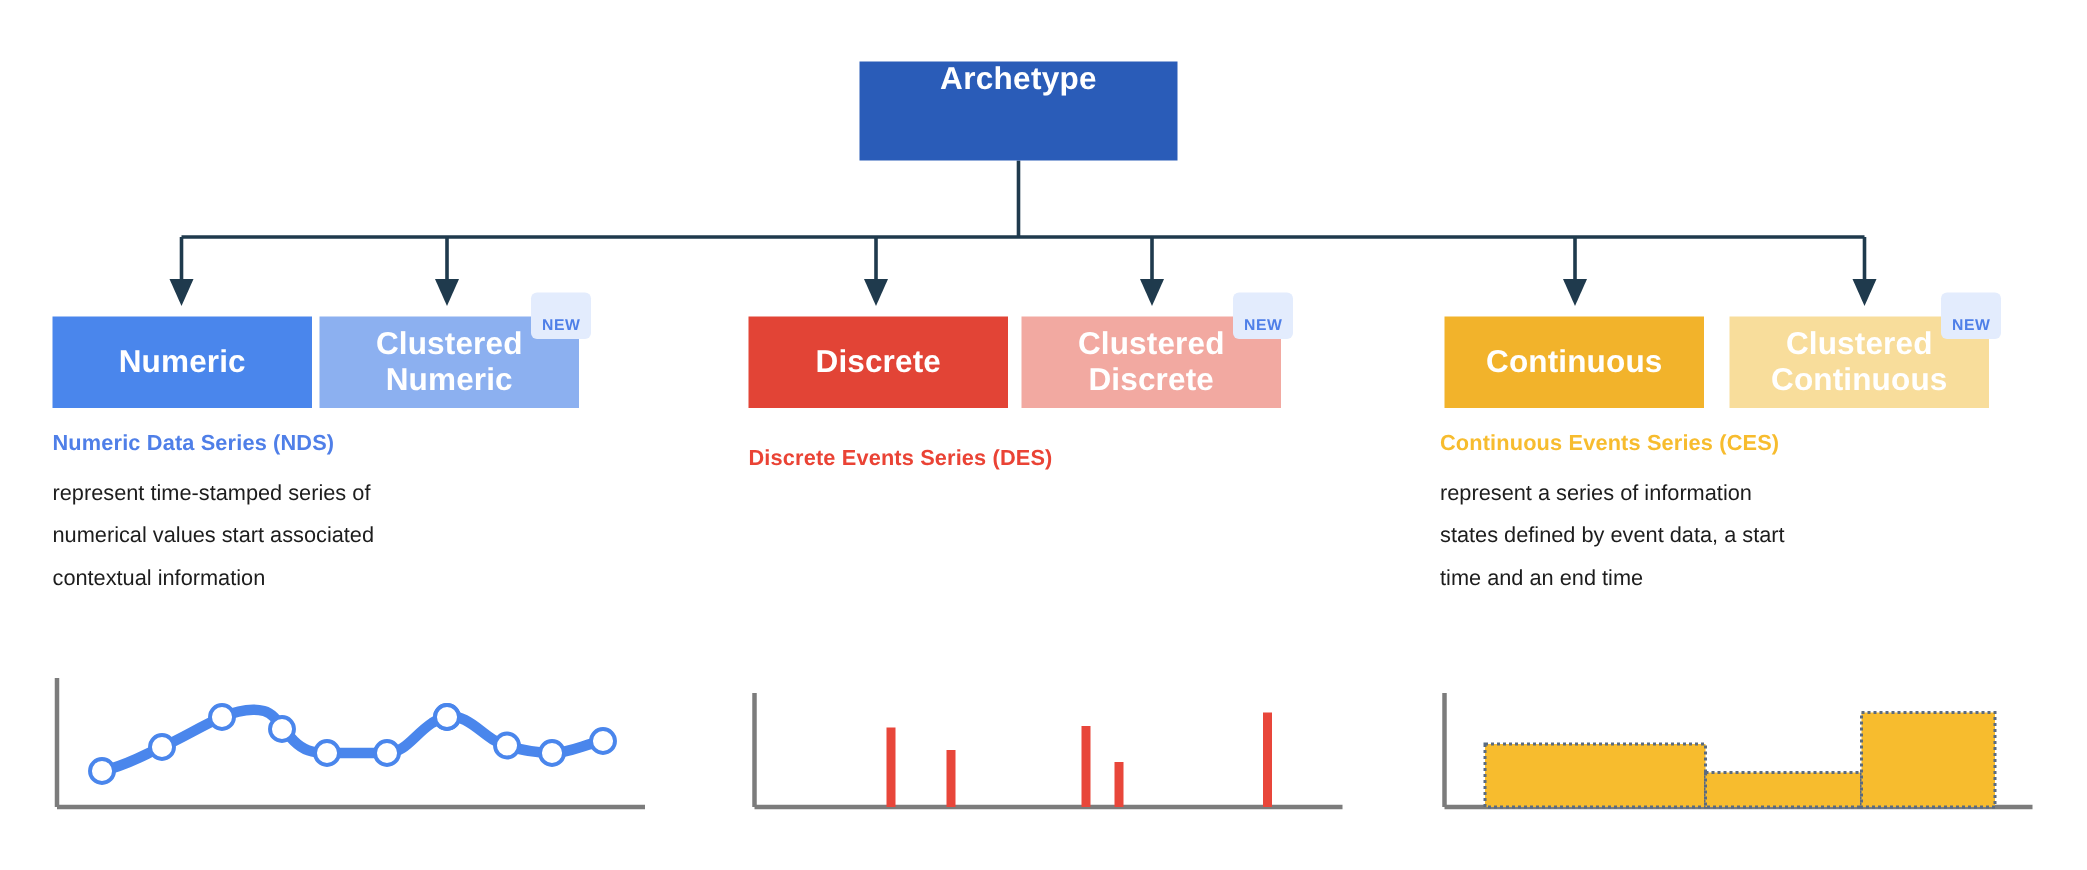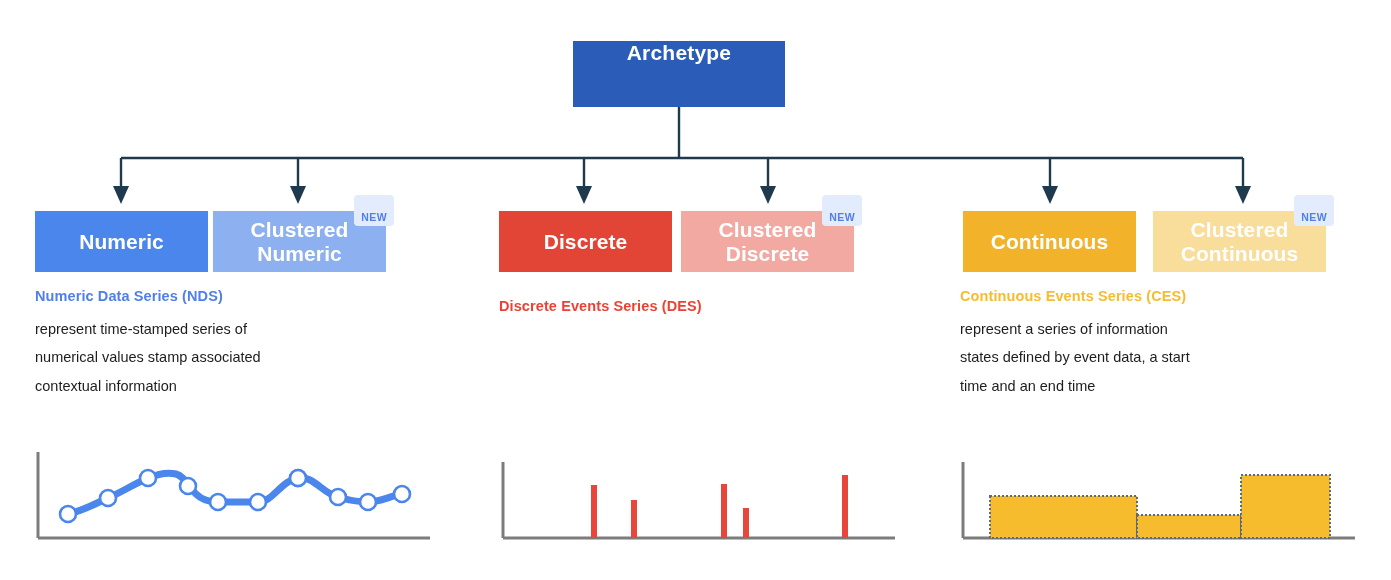--- a/index.html
+++ b/index.html
@@ -99,21 +99,21 @@
 
   <div class="type-box" style="left:213px;top:211px;width:173px;height:61px;background:#8cb0f0;">
     <span class="label">Clustered<br>Numeric</span>
     <span class="badge">NEW</span>
   </div>
 
   <div class="caption" style="left:35px;top:288px;width:351px;">
     <div class="title" style="color:#4f7fe8;">Numeric Data Series (NDS)</div>
     <div class="desc">
       <div>represent time-stamped series of</div>
-      <div>numerical values stamp associated</div>
+      <div>numerical values start associated</div>
       <div>contextual information</div>
     </div>
   </div>
 
   <div class="mini-chart" style="left:30px;top:440px;width:410px;height:110px;">
     <svg viewBox="0 0 410 110" width="410" height="110">
       <line x1="8" y1="12" x2="8" y2="98" stroke="#7c7c7c" stroke-width="3"></line>
       <line x1="8" y1="98" x2="400" y2="98" stroke="#7c7c7c" stroke-width="3"></line>
       <path d="M 38,74 C 56,70 68,62 78,58 C 92,52 104,44 118,38
                C 130,33 138,32 146,34 C 154,36 158,46 166,54

